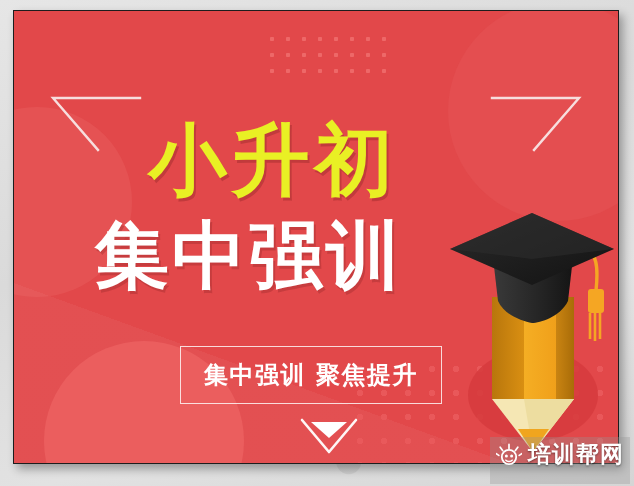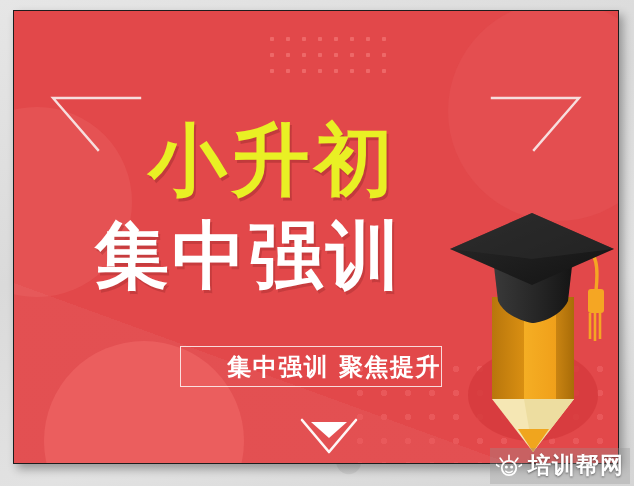--- a/index.html
+++ b/index.html
@@ -82,37 +82,37 @@
     padding-left:48px;
   }
   #title-sub{
     font-family:"DejaVu Sans","Liberation Sans",sans-serif;
     font-weight:bold;color:#ffffff;
     font-size:74px;line-height:84px;letter-spacing:3px;
     text-shadow:2px 3px 0 rgba(150,40,40,.35);
     margin:0;margin-top:10px;
   }
   #tagline-box{
-    position:absolute;left:166px;top:335px;width:262px;height:41px;
+    position:absolute;left:166px;top:335px;width:262px;height:58px;
     border:1.6px solid rgba(255,255,255,.8);
     box-sizing:border-box;
-    display:flex;align-items:center;justify-content:flex-end;
+    display:flex;align-items:center;justify-content:center;
   }
   #tagline-text{
     font-family:"DejaVu Sans","Liberation Sans",sans-serif;
     color:#ffffff;font-size:24px;font-weight:bold;letter-spacing:1.5px;
   }
   #scroll-arrow{position:absolute;left:281px;top:400px;width:68px;height:46px;}
   
   #grad-pencil{position:absolute;right:2px;top:188px;width:168px;height:262px;}
   
   #watermark{
     position:absolute;right:4px;bottom:2px;
     display:flex;align-items:center;gap:6px;
-    padding:2px 6px 3px 6px;
+    padding:2px 6px 14px 6px;
     background:rgba(150,150,150,.33);
   }
   #watermark-label{
     font-family:"DejaVu Sans","Liberation Sans",sans-serif;
     font-size:23px;font-weight:bold;color:#ffffff;letter-spacing:1px;
     text-shadow:0 1px 2px rgba(0,0,0,.45);
   }
 </style>
 </head>
 <body>

